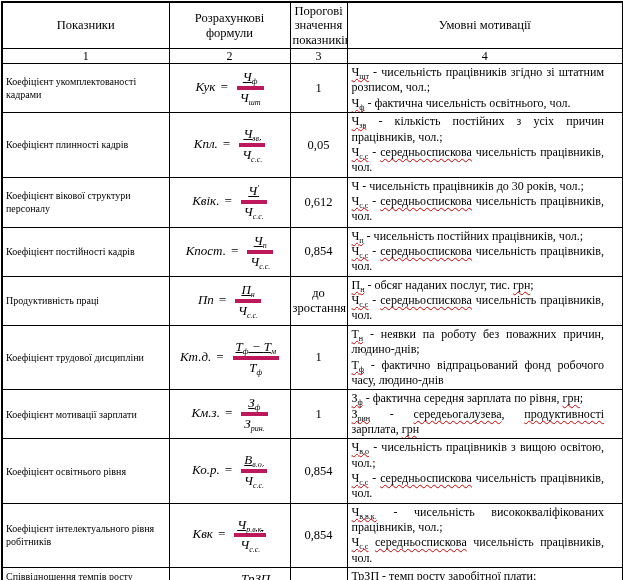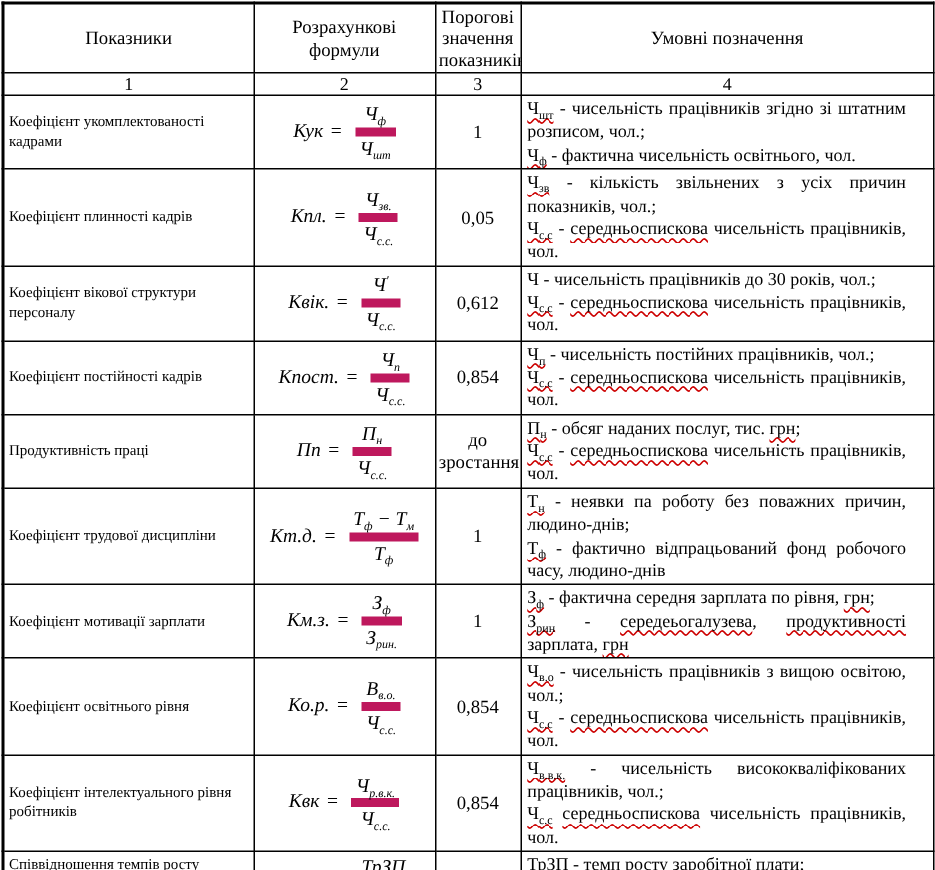--- a/index.html
+++ b/index.html
@@ -27,40 +27,40 @@
   td.c2{text-align:center;vertical-align:middle;font-style:italic;font-size:13px;padding:0 2px;}
   td.c3{text-align:center;vertical-align:middle;font-size:12.5px;line-height:1.15;padding:0 2px;}
   td.c4{font-size:12px;text-align:justify;vertical-align:top;line-height:1.28;padding:1px 18px 1px 4px;}
   .note-line{text-align:justify;text-justify:inter-word;}
   .wavy{text-decoration-line:underline;text-decoration-style:wavy;
         text-decoration-color:#cc0000;text-decoration-thickness:1px;
         text-underline-offset:2px;text-decoration-skip-ink:none;}
   sub.ss{font-size:8px;line-height:0;vertical-align:-3px;letter-spacing:0;}
   sup.pp{font-size:9px;line-height:0;vertical-align:4px;}
   .frac{display:inline-block;vertical-align:middle;text-align:center;line-height:1.15;margin-left:4px;}
-  .fnum{display:block;border-bottom:6px solid #be185d;padding:0 3px 1px 3px;}
+  .fnum{display:block;border-bottom:4px solid #be185d;padding:0 3px 1px 3px;text-decoration:underline;}
   .fden{display:block;padding:1px 3px 0 3px;}
   .eq{padding:0 1px;}
 </style>
 </head>
 <body>
 
 <table>
   <colgroup>
     <col style="width:167px">
     <col style="width:121px">
     <col style="width:57px">
     <col style="width:276px">
   </colgroup>
   <thead>
     <tr class="head">
       <th>Показники</th>
       <th>Розрахункові формули</th>
       <th>Порогові значення показників</th>
-      <th>Умовні позначення</th>
+      <th>Умовні мотивації</th>
     </tr>
     <tr class="nums">
       <th>1</th>
       <th>2</th>
       <th>3</th>
       <th>4</th>
     </tr>
   </thead>
   <tbody>
       <tr>
@@ -70,21 +70,21 @@
         <td class="c4">
           <div class="note-line"><span class="wavy">Ч<sub class="ss">шт</sub></span><span> - чисельність працівників згідно зі штатним розписом, чол.;</span></div>
           <div class="note-line"><span class="wavy">Ч<sub class="ss">ф</sub></span><span> - фактична чисельність освітнього, чол.</span></div>
         </td>
       </tr>
       <tr>
         <td class="c1">Коефіцієнт плинності кадрів</td>
         <td class="c2"><span><span>Кпл.</span><span class="eq"> = </span><span class="frac"><span class="fnum"><span>Ч<sub class="ss">зв.</sub></span></span><span class="fden"><span>Ч<sub class="ss">с.с.</sub></span></span></span></span></td>
         <td class="c3">0,05</td>
         <td class="c4">
-          <div class="note-line"><span class="wavy">Ч<sub class="ss">зв</sub></span><span> - кількість звільнених з усіх причин показників, чол.;</span></div>
+          <div class="note-line"><span class="wavy">Ч<sub class="ss">зв</sub></span><span> - кількість постійних з усіх причин працівників, чол.;</span></div>
           <div class="note-line"><span class="wavy">Ч<sub class="ss">с.с</sub></span><span> - </span><span class="wavy">середньоспискова</span><span> чисельність працівників, чол.</span></div>
         </td>
       </tr>
       <tr>
         <td class="c1">Коефіцієнт вікової структури персоналу</td>
         <td class="c2"><span><span>Квік.</span><span class="eq"> = </span><span class="frac"><span class="fnum"><span>Ч<sup class="pp">′</sup></span></span><span class="fden"><span>Ч<sub class="ss">с.с.</sub></span></span></span></span></td>
         <td class="c3">0,612</td>
         <td class="c4">
           <div class="note-line"><span>Ч</span><span> - чисельність працівників до 30 років, чол.;</span></div>
           <div class="note-line"><span class="wavy">Ч<sub class="ss">с.с</sub></span><span> - </span><span class="wavy">середньоспискова</span><span> чисельність працівників, чол.</span></div>

